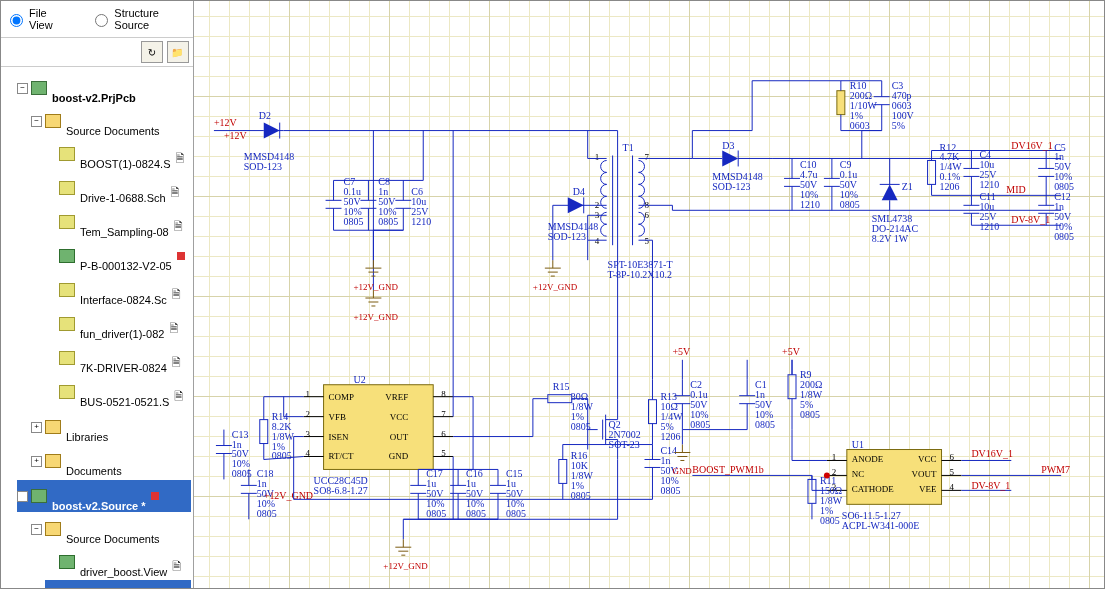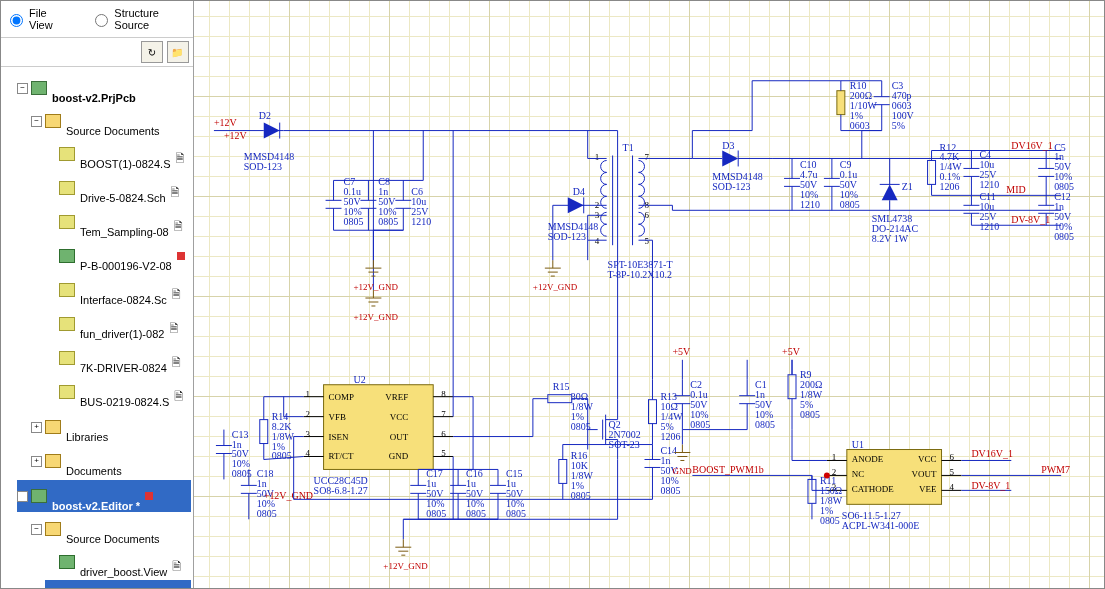--- a/index.html
+++ b/index.html
@@ -91,37 +91,37 @@
                       <span class="noexp"></span>
                       <span class="ficon sch"></span>
                       <span class="txt">BOOST(1)-0824.S</span>
                       <span class="mark">🗎</span>
                     </div>
                   </li>
                 <li>
                     <div class="node">
                       <span class="noexp"></span>
                       <span class="ficon sch"></span>
-                      <span class="txt">Drive-5-0824.Sch</span>
+                      <span class="txt">Drive-1-0688.Sch</span>
                       <span class="mark">🗎</span>
                     </div>
                   </li>
                 <li>
                     <div class="node">
                       <span class="noexp"></span>
                       <span class="ficon sch"></span>
                       <span class="txt">Tem_Sampling-08</span>
                       <span class="mark">🗎</span>
                     </div>
                   </li>
                 <li>
                     <div class="node">
                       <span class="noexp"></span>
                       <span class="ficon pcb"></span>
-                      <span class="txt">P-B-000196-V2-08</span>
+                      <span class="txt">P-B-000132-V2-05</span>
                       <span class="mark red"></span>
                     </div>
                   </li>
                 <li>
                     <div class="node">
                       <span class="noexp"></span>
                       <span class="ficon sch"></span>
                       <span class="txt">Interface-0824.Sc</span>
                       <span class="mark">🗎</span>
                     </div>
@@ -139,21 +139,21 @@
                       <span class="noexp"></span>
                       <span class="ficon sch"></span>
                       <span class="txt">7K-DRIVER-0824</span>
                       <span class="mark">🗎</span>
                     </div>
                   </li>
                 <li>
                     <div class="node">
                       <span class="noexp"></span>
                       <span class="ficon sch"></span>
-                      <span class="txt">BUS-0219-0824.S</span>
+                      <span class="txt">BUS-0521-0521.S</span>
                       <span class="mark">🗎</span>
                     </div>
                   </li>
               </ul>
             </li>
             <li>
                 <div class="node">
                   <span class="exp">+</span>
                   <span class="ficon folder"></span>
                   <span class="txt">Libraries</span>
@@ -165,21 +165,21 @@
                   <span class="ficon folder"></span>
                   <span class="txt">Documents</span>
                 </div>
               </li>
           </ul>
         </li>
         <li>
             <div class="node sel">
               <span class="exp">−</span>
               <span class="ficon proj"></span>
-              <b class="txt">boost-v2.Editor *</b>
+              <b class="txt">boost-v2.Source *</b>
               <span class="mark red"></span>
             </div>
           <ul>
             <li>
                 <div class="node">
                   <span class="exp">−</span>
                   <span class="ficon folder"></span>
                   <span class="txt">Source Documents</span>
                 </div>
               <ul>

